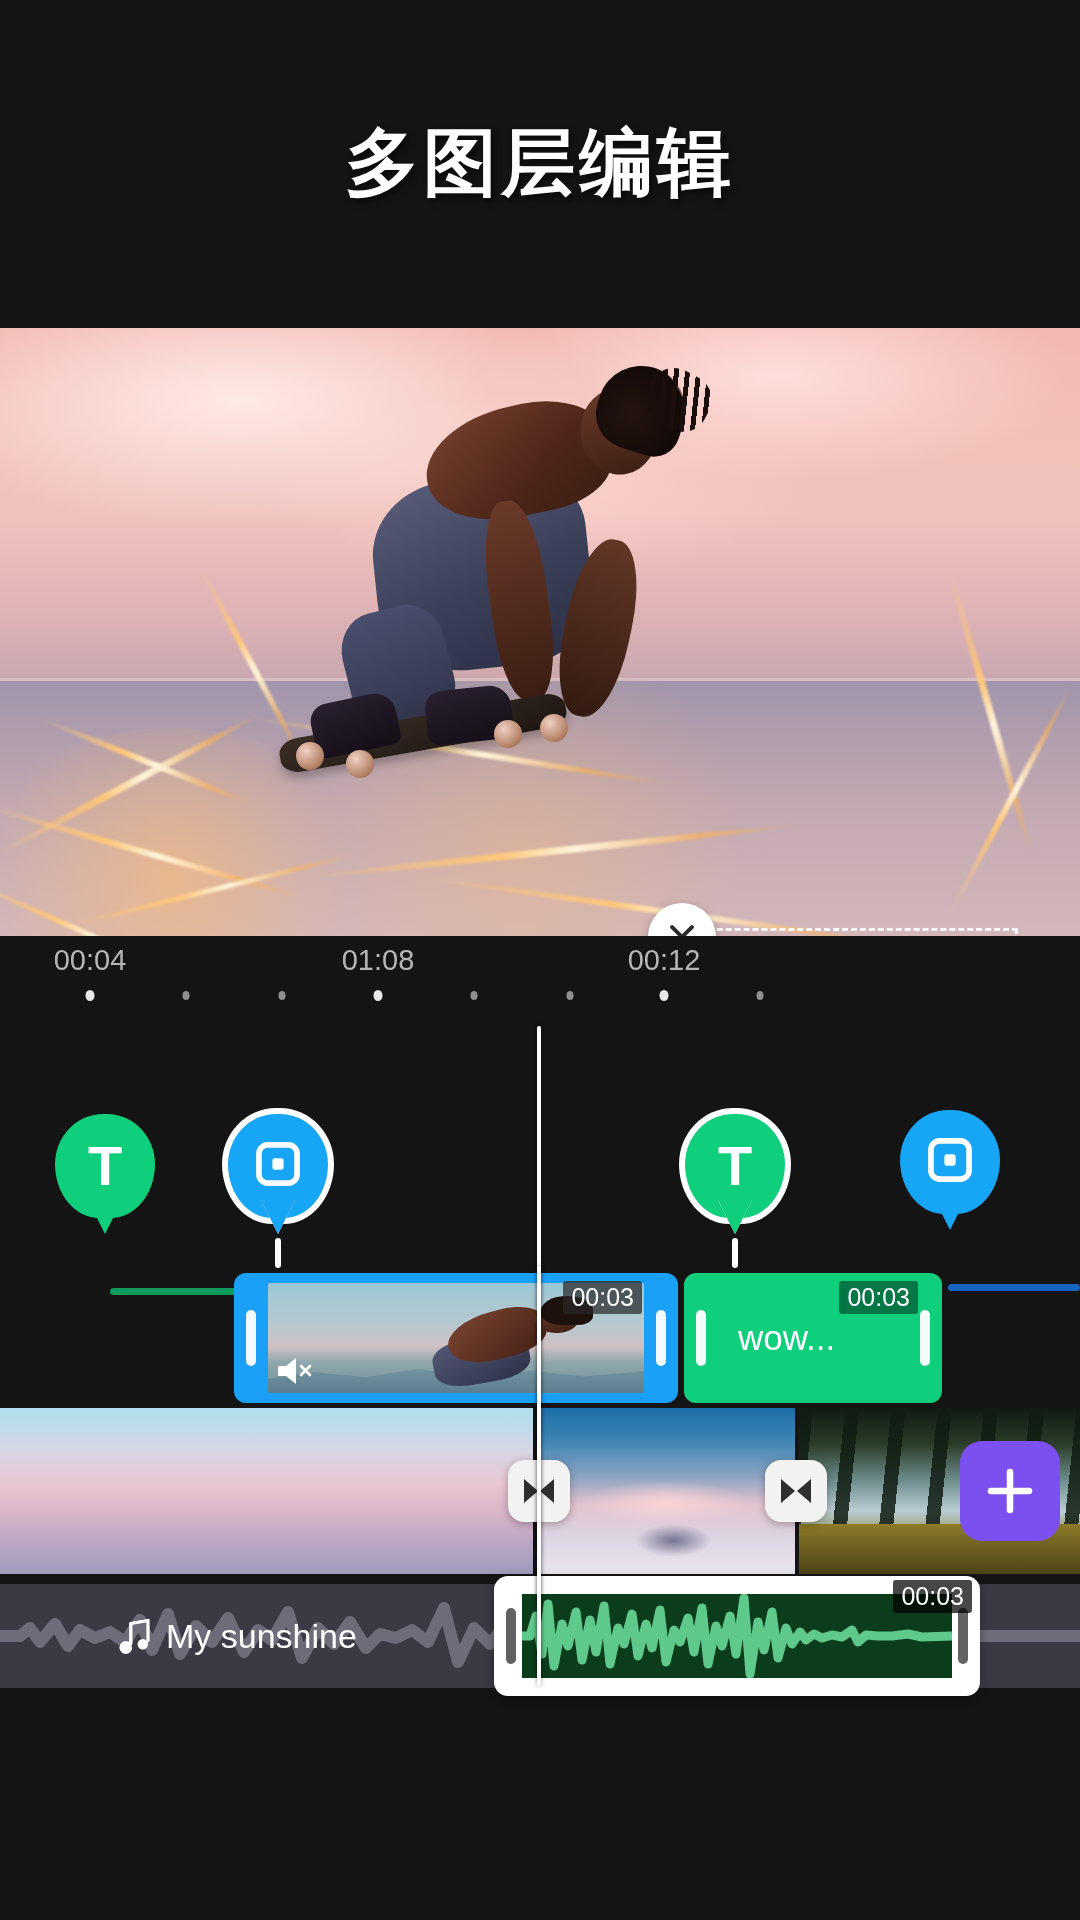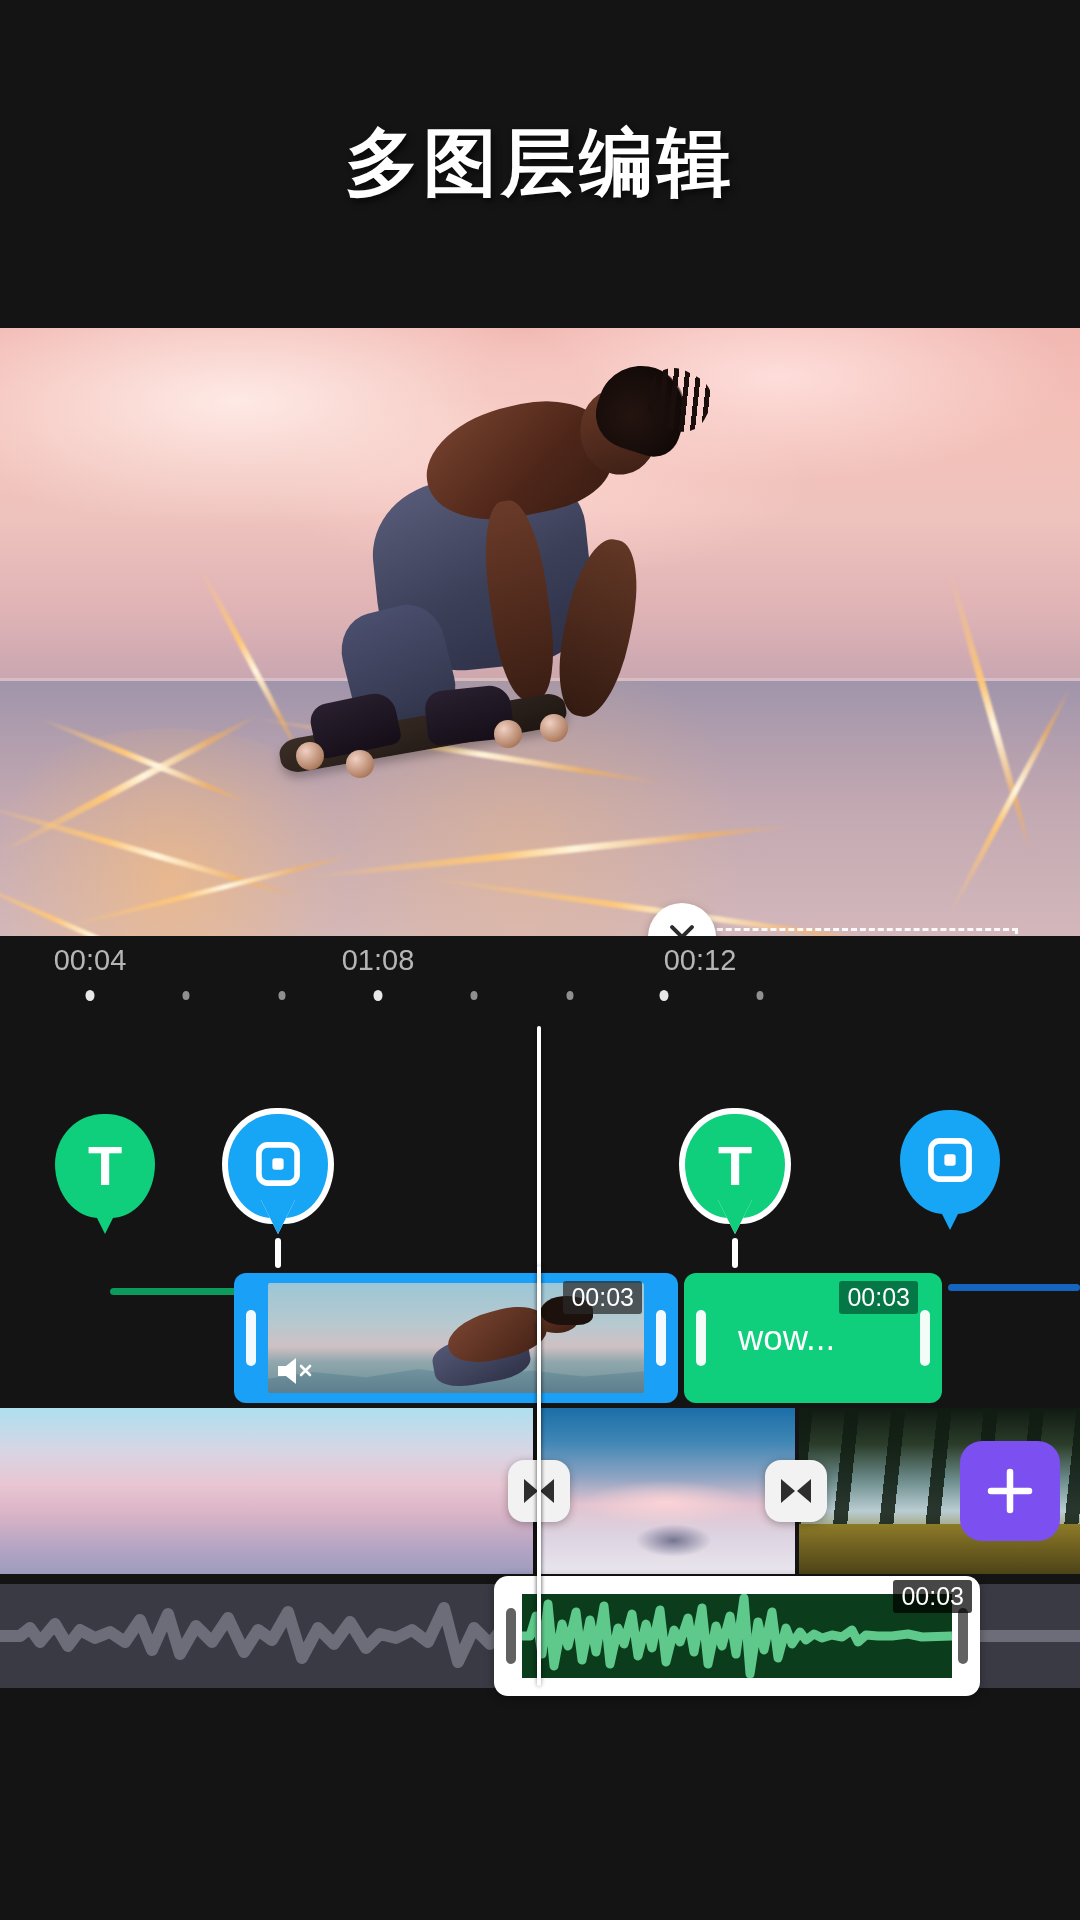--- a/index.html
+++ b/index.html
@@ -362,21 +362,21 @@
       <svg viewBox="0 0 24 24">
         <path d="M5 5 L19 19 M19 5 L5 19" stroke="#2b2b2b" stroke-width="2.8" stroke-linecap="round" fill="none"></path>
       </svg>
     </div>
 
   </div>
 
   <div class="ruler">
     <div class="ruler-label" style="left:90px;">00:04</div>
     <div class="ruler-label" style="left:378px;">01:08</div>
-    <div class="ruler-label" style="left:664px;margin-left:36px;">00:12</div>
+    <div class="ruler-label" style="left:664px;">00:12</div>
 
     <div class="tick major" style="left:90px;"></div>
     <div class="tick minor" style="left:186px;"></div>
     <div class="tick minor" style="left:282px;"></div>
     <div class="tick major" style="left:378px;"></div>
     <div class="tick minor" style="left:474px;"></div>
     <div class="tick minor" style="left:570px;"></div>
     <div class="tick major" style="left:664px;"></div>
     <div class="tick minor" style="left:760px;"></div>
   </div>
@@ -486,20 +486,29 @@
     <div class="audio-track" style="top:558px;height:104px;">
       <div class="audio-wave-bg">
         <svg viewBox="0 0 1080 104" preserveAspectRatio="none" style="width:100%;height:100%;">
           <path d="M0,52 L20,52 L30,44 L40,58 L55,40 L68,62 L80,46 L95,54 L110,48 L125,58 L140,36 L152,66 L168,30 L180,70
                    L196,42 L212,58 L228,34 L244,68 L258,46 L272,56 L288,28 L302,74 L318,44 L334,60 L350,38 L366,64
                    L380,50 L396,54 L412,46 L428,58 L444,24 L458,78 L474,44 L490,60 L506,40 L520,64 L536,48 L552,56
                    L568,34 L584,70 L600,46 L616,58 L632,42 L648,62 L664,50 L680,54 L696,44 L712,60 L728,38 L744,66
                    L760,48 L776,56 L792,46 L808,58 L824,42 L840,62 L856,50 L872,54 L888,48 L904,56 L920,50 L936,53
                    L960,52 L1080,52" stroke="#6d6d79" stroke-width="12" fill="none" stroke-linejoin="round"></path>
         </svg>
+      </div>
+      <div class="audio-label" style="left:118px;">
+        <svg viewBox="0 0 34 38">
+          <path d="M13 30 a5.2 5.2 0 1 1 -5.2 -5.2 c1.9 0 3.6 .9 4.6 2.3 V6 L30 3 V24.2" fill="none" stroke="#fff" stroke-width="2.4"></path>
+          <circle cx="7.8" cy="29.8" r="5.2" fill="#fff"></circle>
+          <circle cx="24.8" cy="26.8" r="5.2" fill="#fff"></circle>
+          <path d="M13 27 V6 L30 3 V24" fill="none" stroke="#fff" stroke-width="3"></path>
+        </svg>
+        <span>My sunshine</span>
       </div>
 
       <div class="audio-sel" style="left:494px;top:-8px;width:486px;height:120px;">
         <div class="audio-sel-inner">
           <svg viewBox="0 0 430 84" preserveAspectRatio="none" style="width:100%;height:100%;">
             <path d="M0,42 L8,42 L14,22 L20,60 L26,10 L32,72 L40,30 L46,52 L54,18 L60,66 L68,26 L74,58
                      L82,12 L88,70 L96,34 L102,50 L110,20 L116,62 L124,30 L130,54 L138,16 L144,68
                      L152,36 L158,48 L166,24 L172,58 L180,14 L186,70 L194,32 L200,52 L208,22 L214,60
                      L222,4 L228,80 L236,28 L242,56 L250,18 L256,64 L264,34 L270,50 L278,38 L284,46
                      L292,40 L300,44 L310,41 L320,43 L330,36 L336,48 L344,41 L356,42 L370,42 L386,40 L400,43 L430,42" stroke="#5ec98b" stroke-width="9" fill="none" stroke-linejoin="round"></path>

